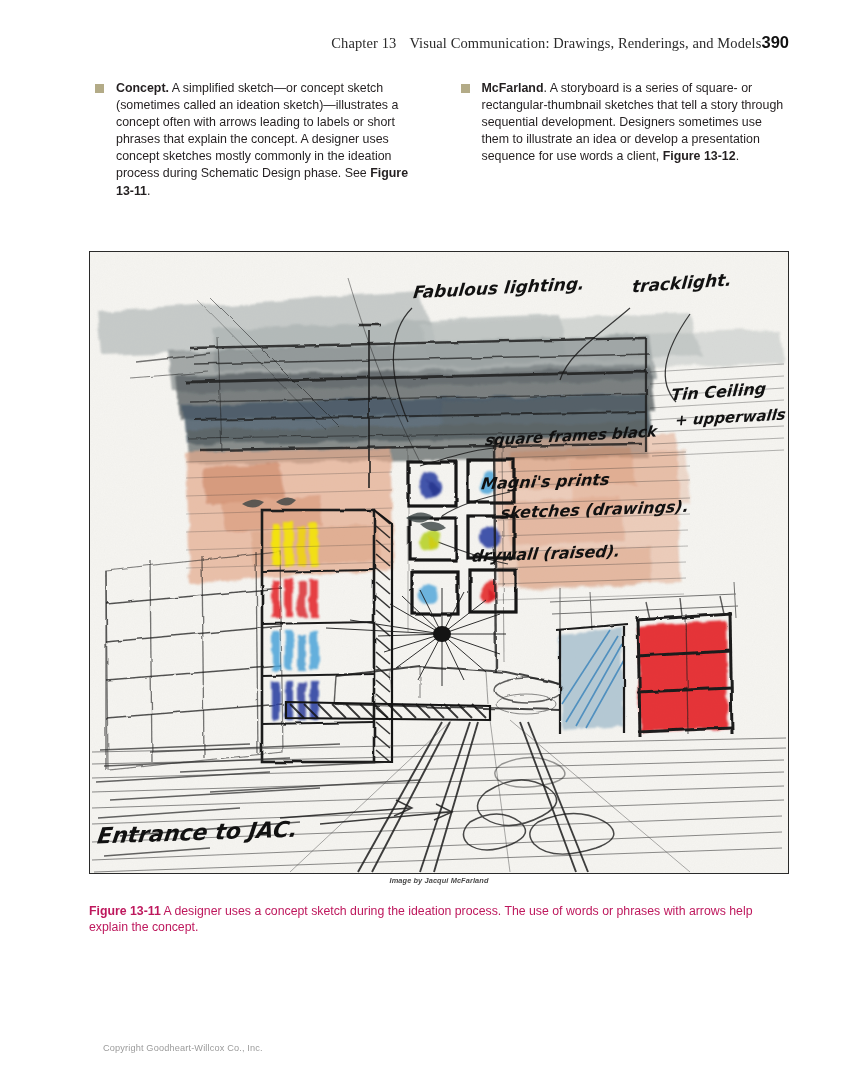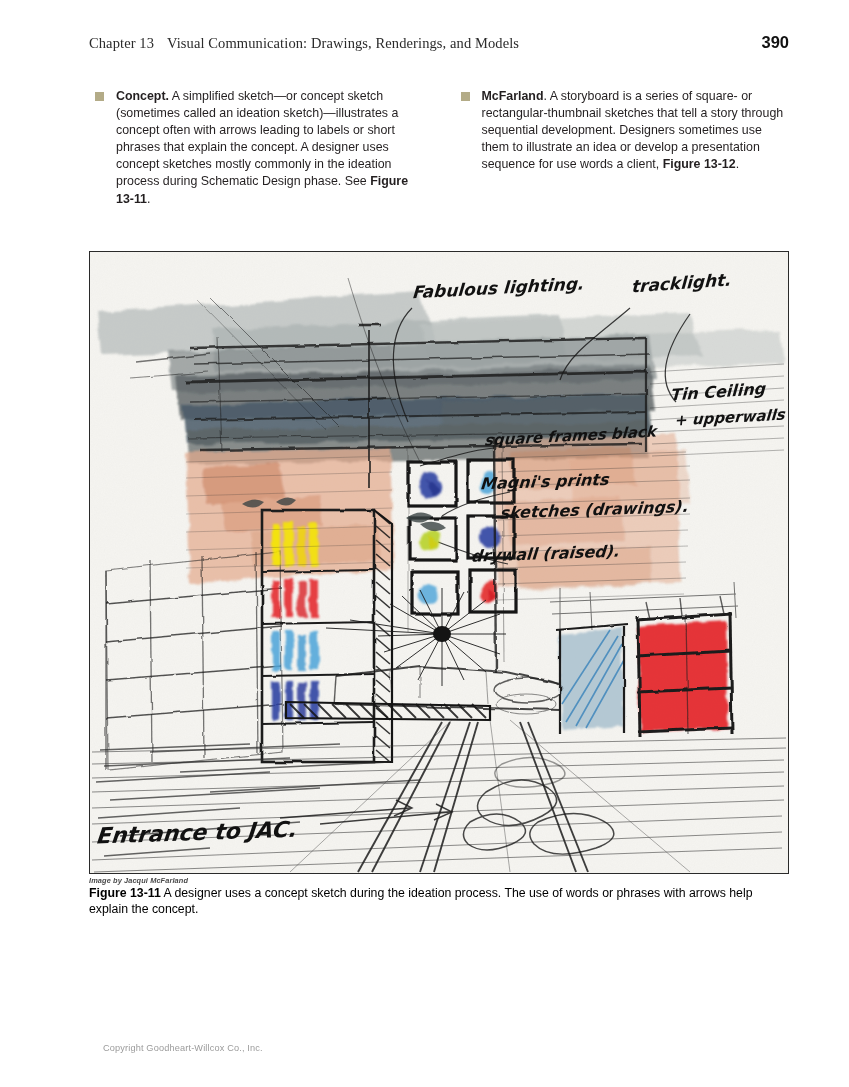--- a/index.html
+++ b/index.html
@@ -17,42 +17,42 @@
 
   
   #running-head {
     position: absolute;
     left: 89px;
     top: 33px;
     width: 700px;
     height: 22px;
     display: flex;
     align-items: baseline;
-    justify-content: space-between;
+    justify-content: flex-end;
   }
   #running-head .rh-left {
     font-family: "Liberation Serif", serif;
     font-size: 14.5px;
     color: #2b2b2b;
     letter-spacing: .1px;
     white-space: nowrap;
   }
   #running-head .rh-chapter { margin-right: 13px; }
   #running-head .rh-page {
     font-family: "Liberation Sans", sans-serif;
     font-size: 16.5px;
     font-weight: bold;
     color: #111;
   }
 
   
   #bullet-columns {
     position: absolute;
     left: 94px;
-    top: 88px;
+    top: 80px;
     width: 695px;
     display: flex;
     gap: 36px;
     justify-content: flex-end;
   }
   .bullet-col {
     width: 330px;
     position: relative;
   }
   .bullet-item {
@@ -90,33 +90,33 @@
   }
   #sketch-canvas {
     position: absolute;
     inset: 0;
     width: 100%;
     height: 100%;
     display: block;
   }
   #figure-credit {
     margin-top: 2px;
-    text-align: left;
+    text-align: center;
     font-size: 7.4px;
     font-style: italic;
     font-weight: bold;
     color: #4a4a4a;
     letter-spacing: .1px;
   }
   #figure-caption {
-    margin-top: 0;
+    margin-top: 18px;
     width: 700px;
     font-size: 12.3px;
     line-height: 16.2px;
-    color: #000000;
+    color: #be185d;
   }
   #figure-caption .cap-label { font-weight: bold; }
 
   
   #footer-copyright {
     position: absolute;
     left: 89px;
     top: 1043px;
     font-size: 9.2px;
     color: #9b9b9b;

